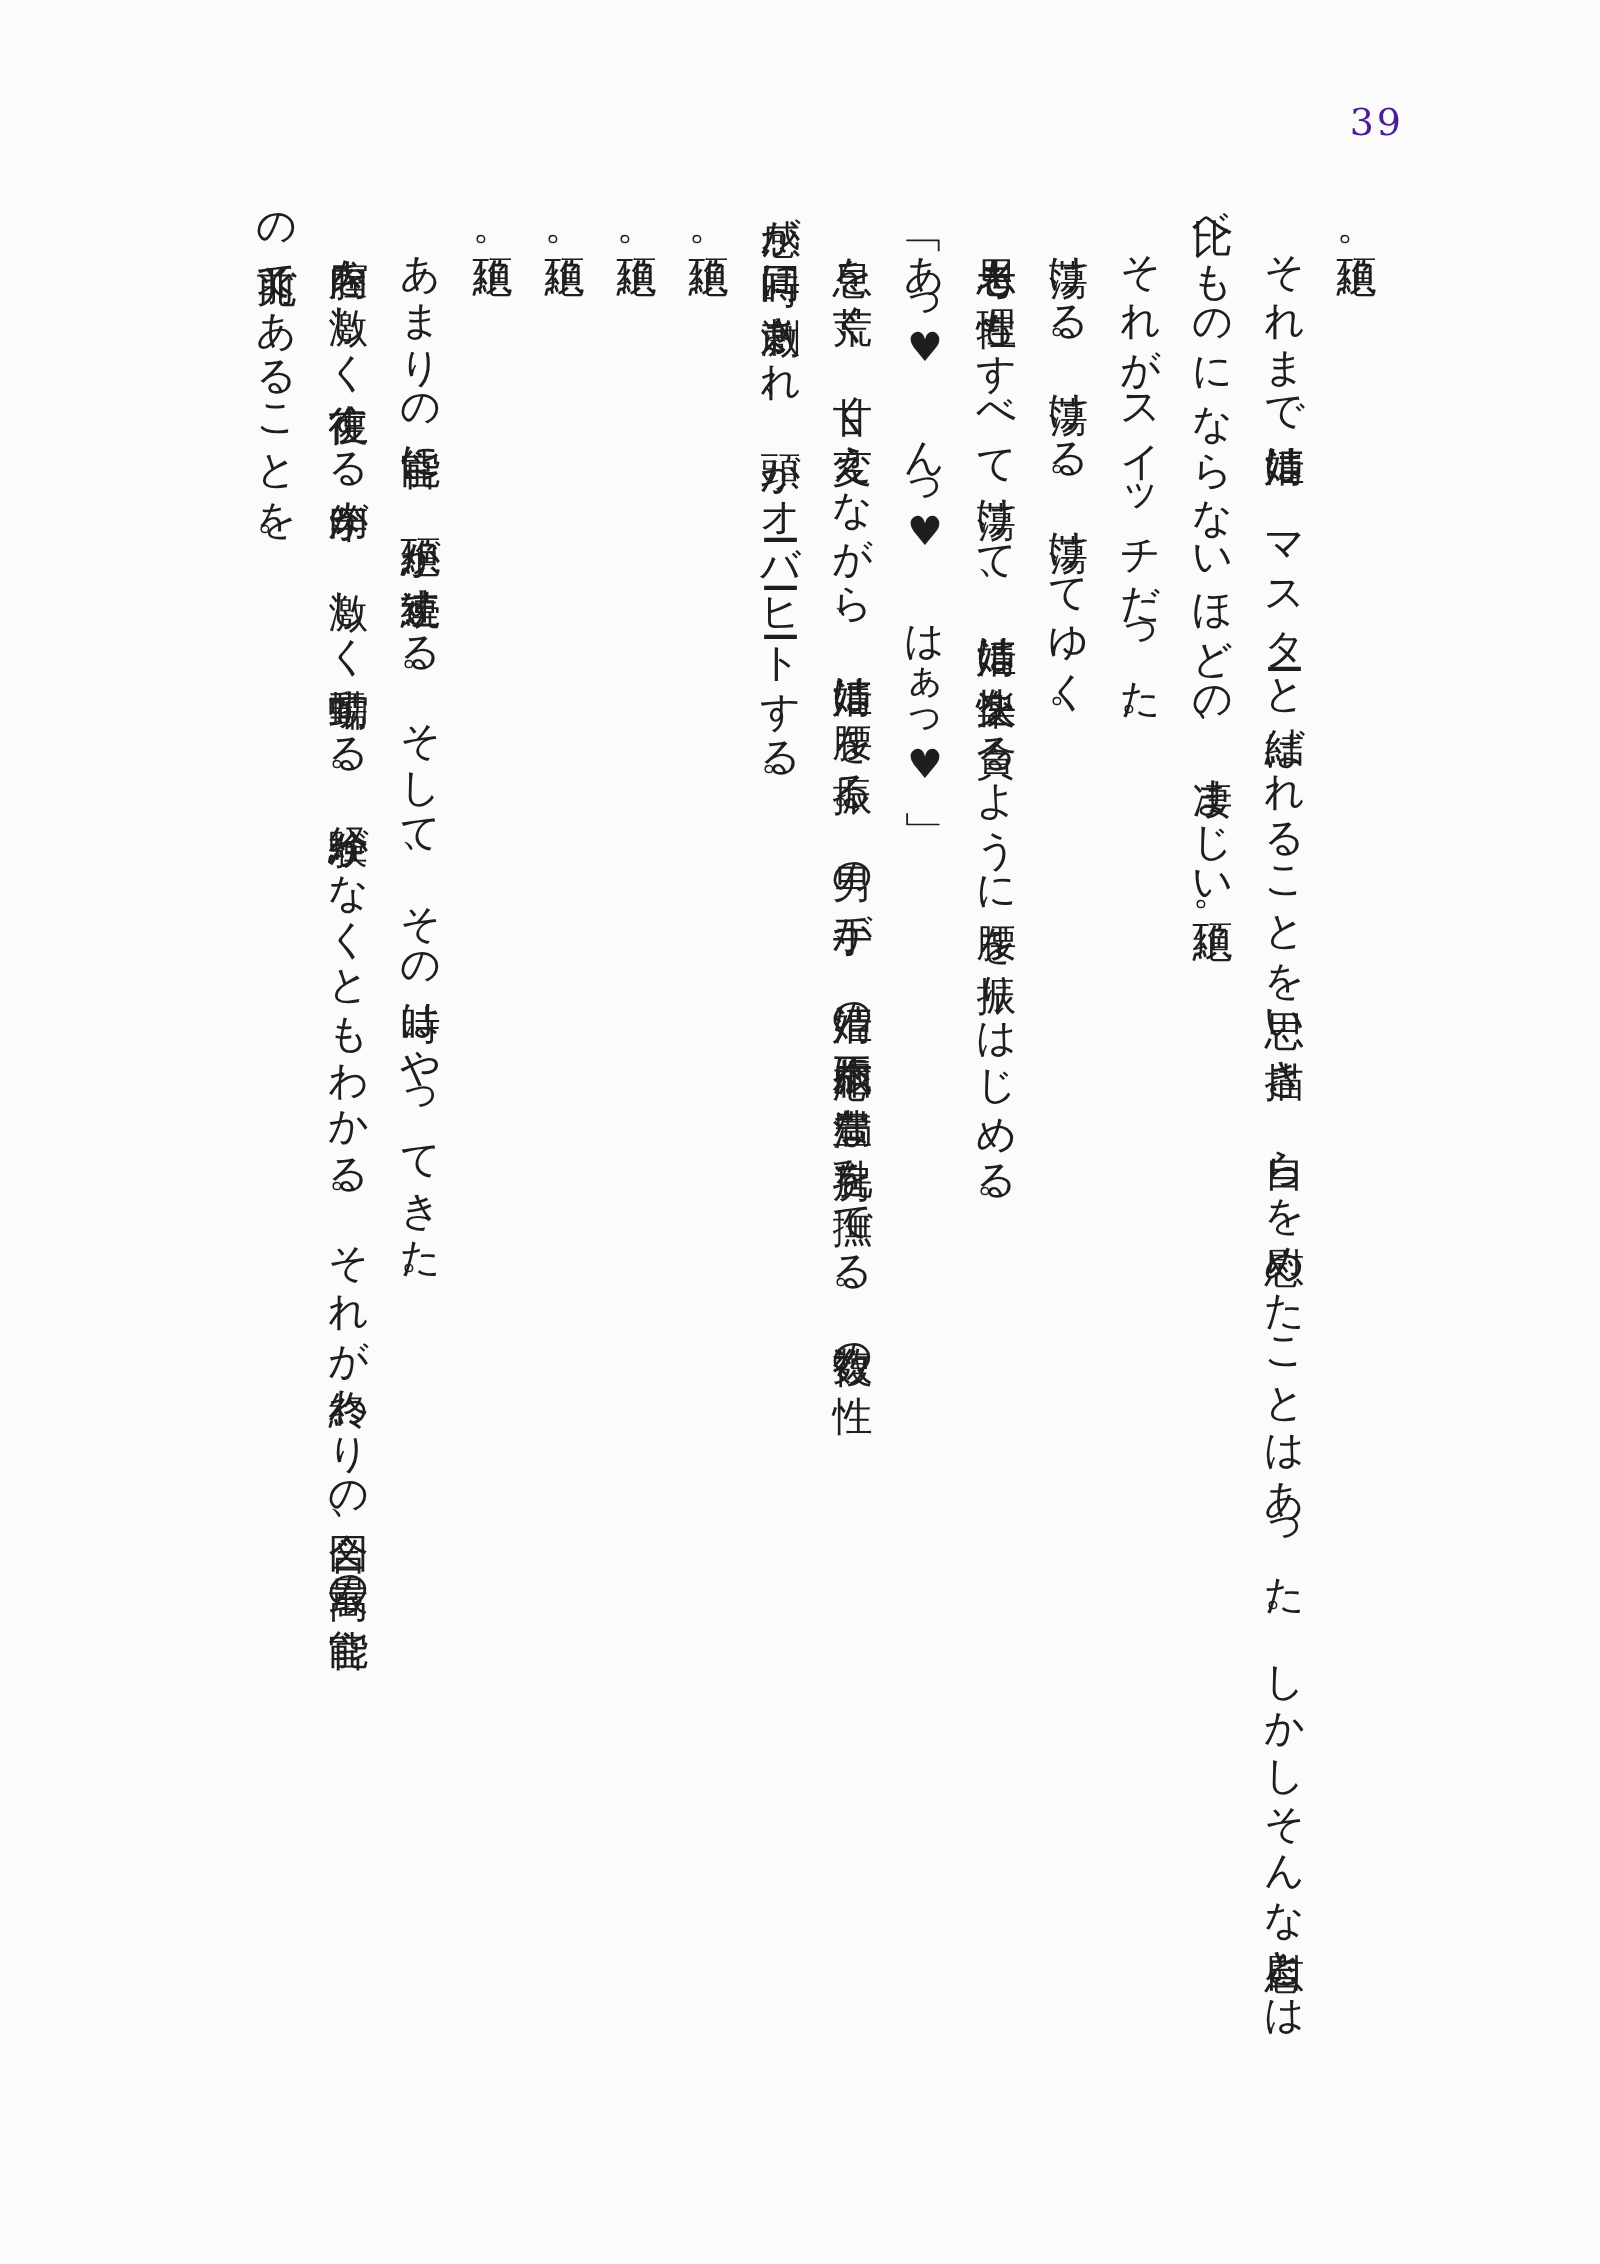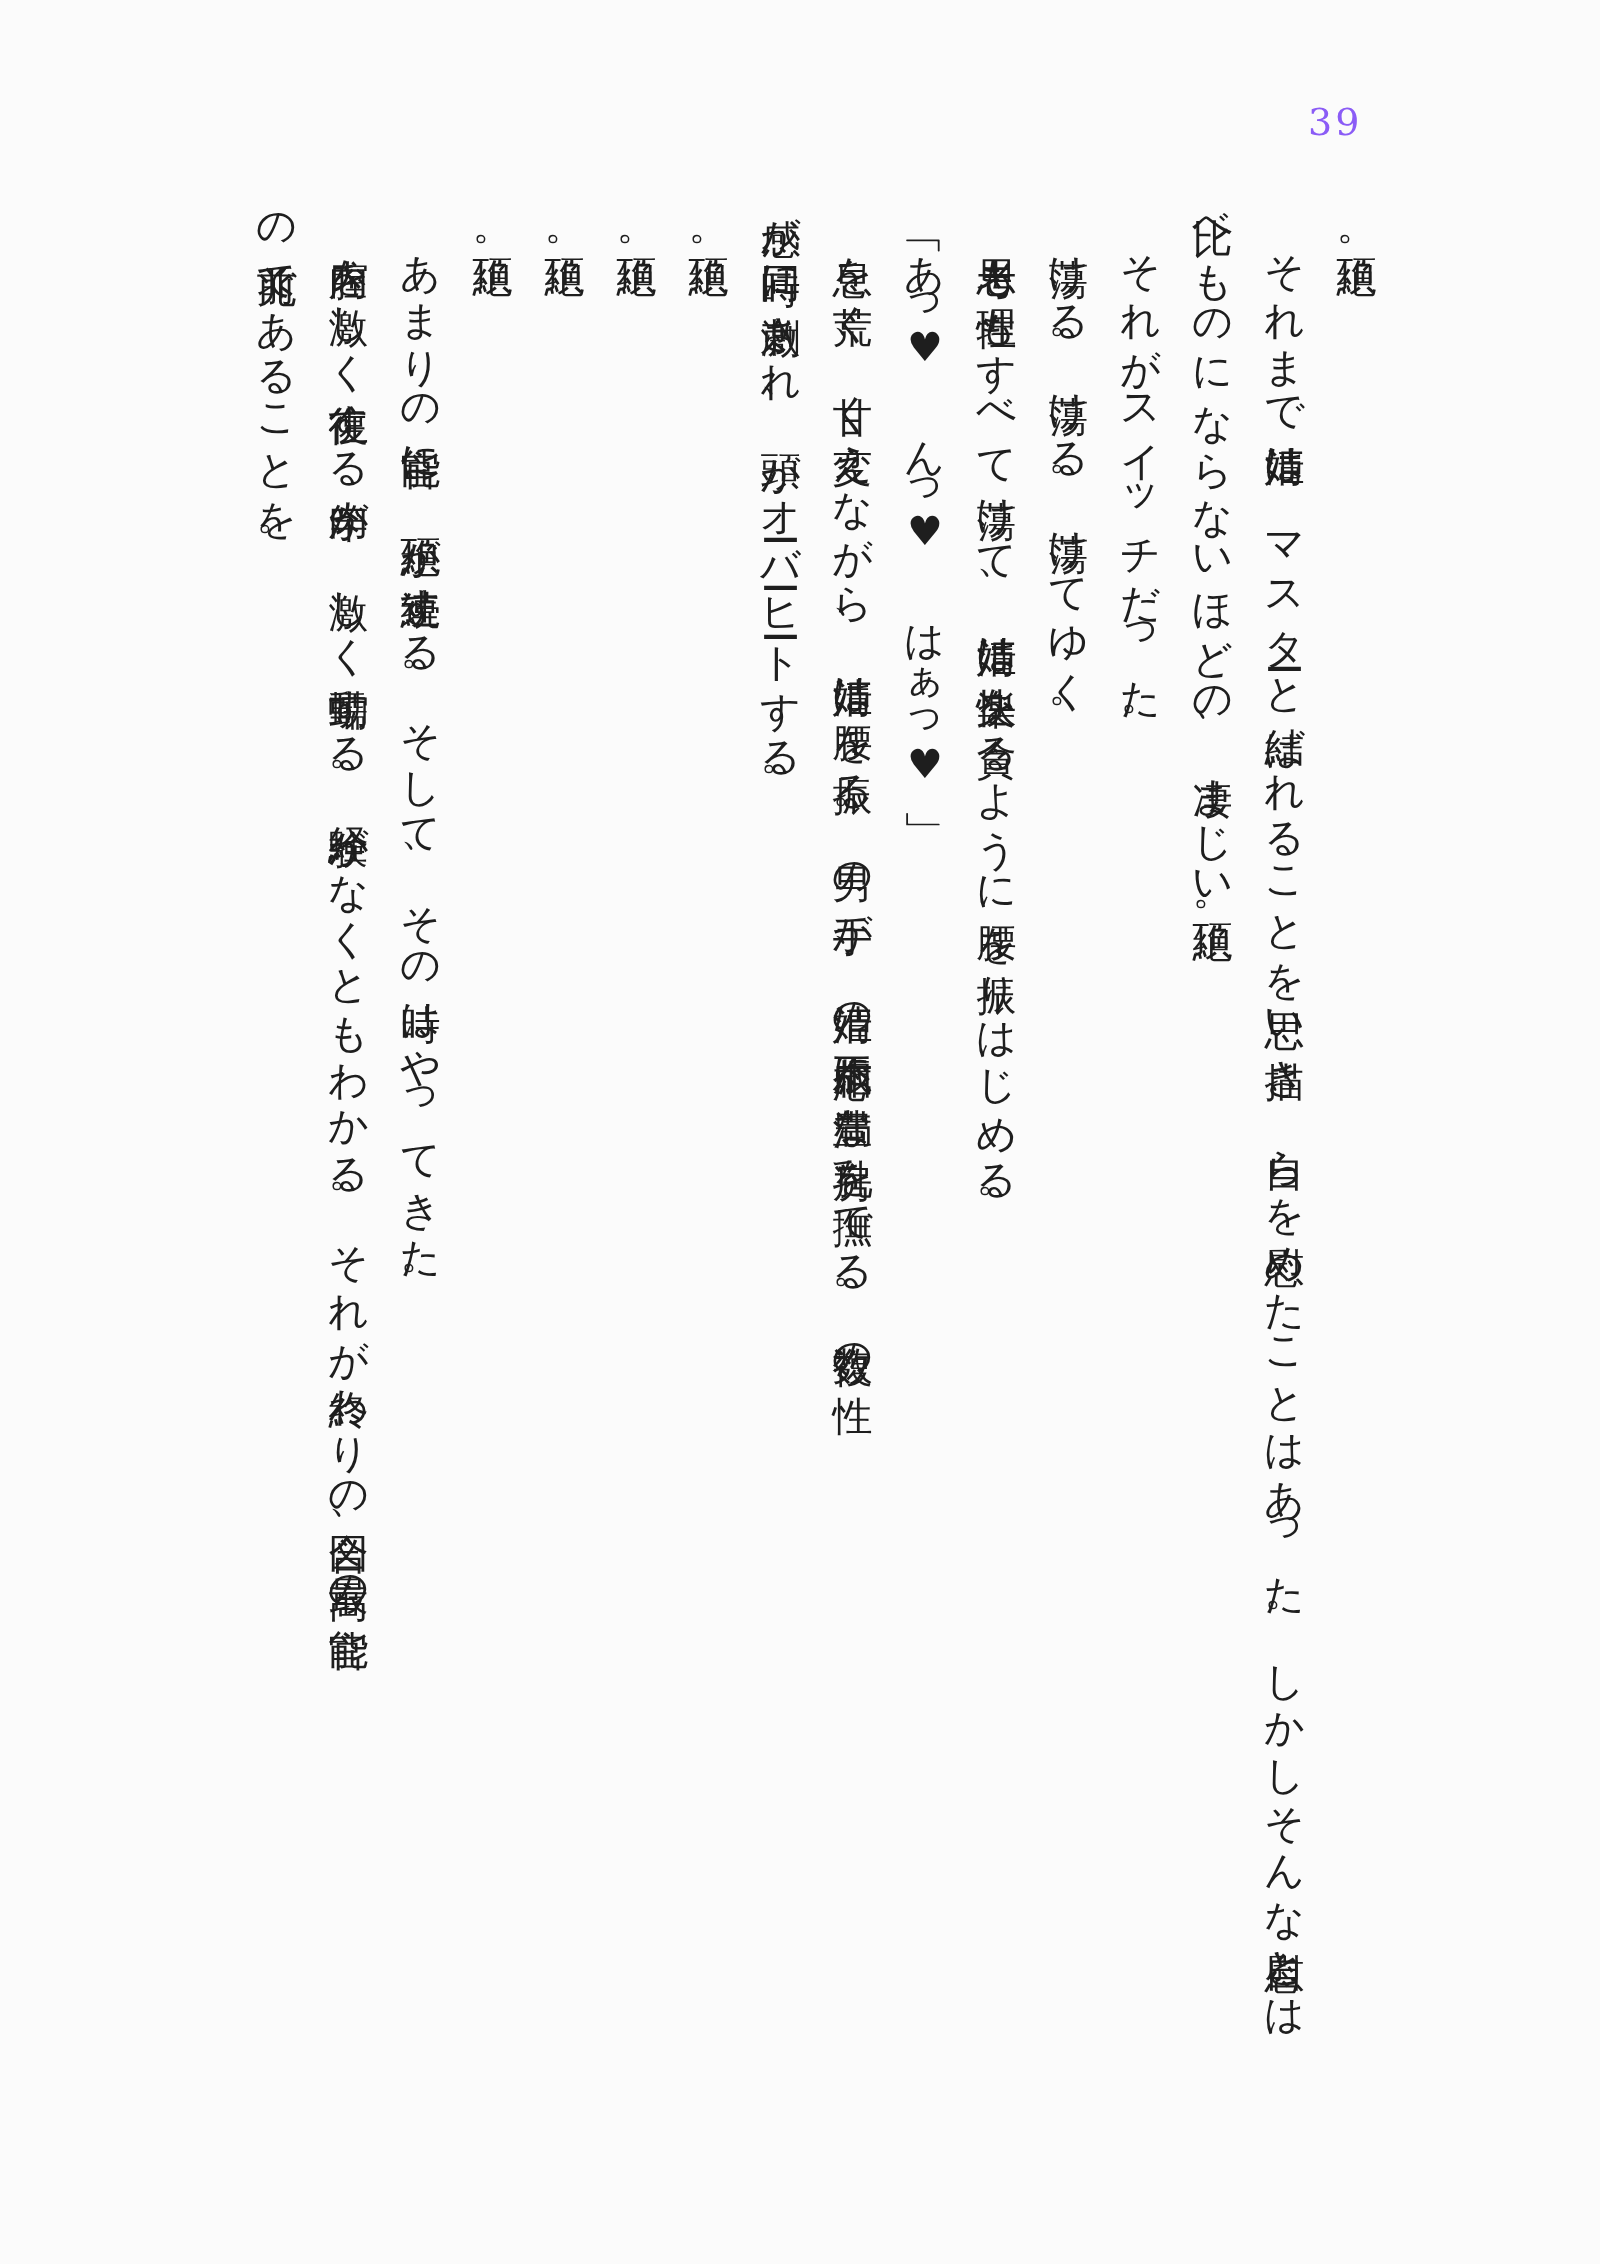--- a/index.html
+++ b/index.html
@@ -14,24 +14,24 @@
     background: #fbfbfb;
     color: #1e1e1e;
     font-family: "DejaVu Serif", "Liberation Serif", serif;
     overflow: hidden;
   }
   .page-number {
     position: absolute;
     top: 100px;
     left: 1308px;
     width: 96px;
-    text-align: left;
+    text-align: right;
     font-size: 38px;
     letter-spacing: 3px;
-    color: #8b5cf6;
+    color: #4c1d95;
   }
   .text-block {
     position: absolute;
     top: 187px;
     right: 207px;
     height: 2020px;
     writing-mode: vertical-rl;
     text-orientation: mixed;
     font-size: 40px;
     line-height: 1.8;          

